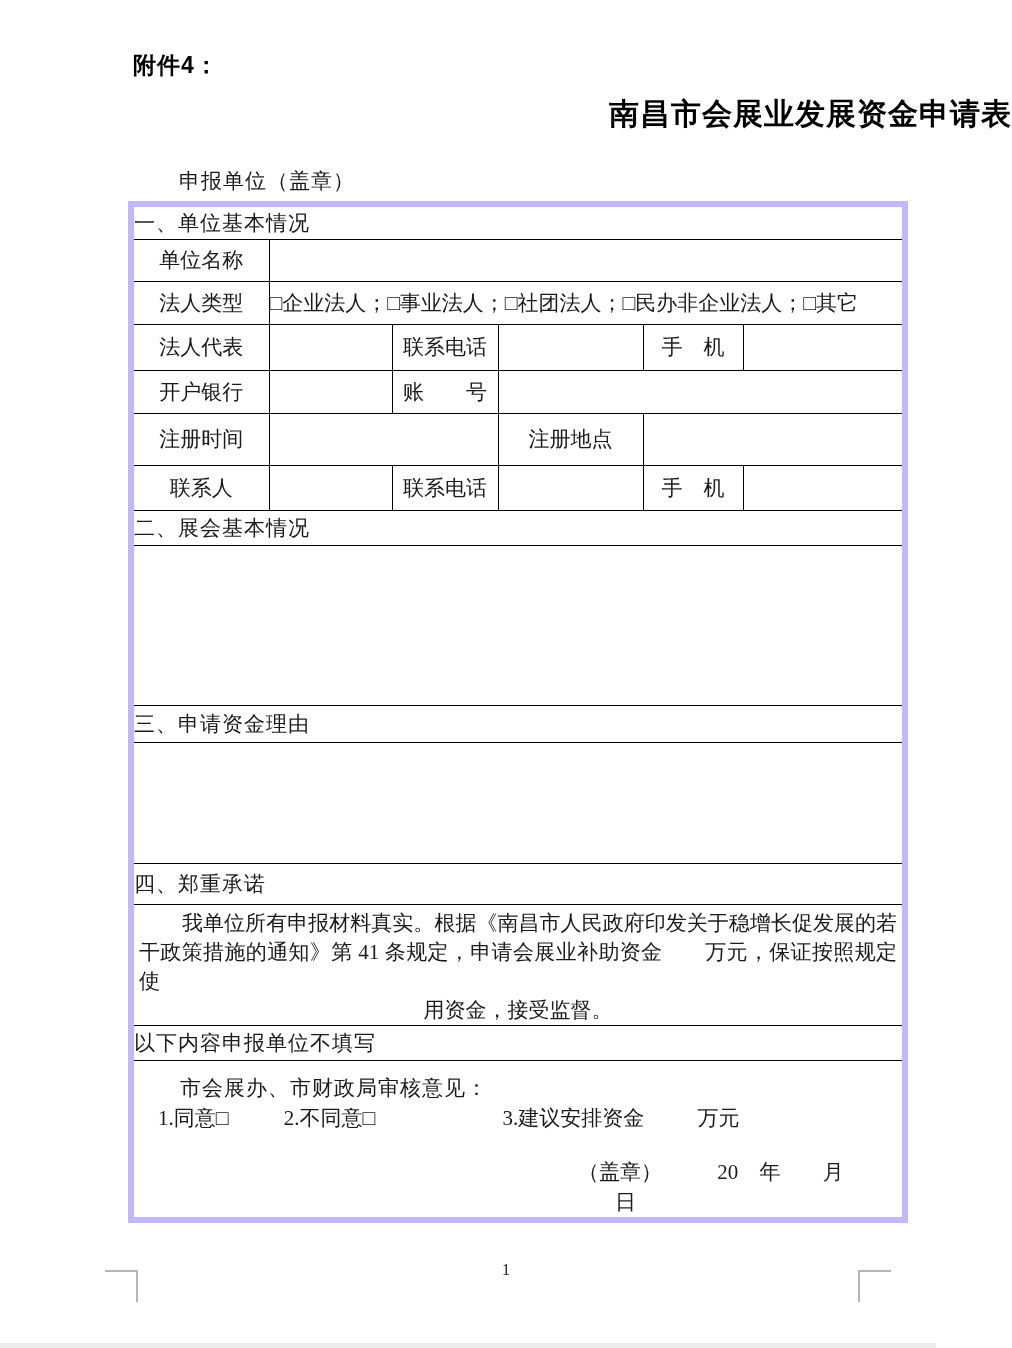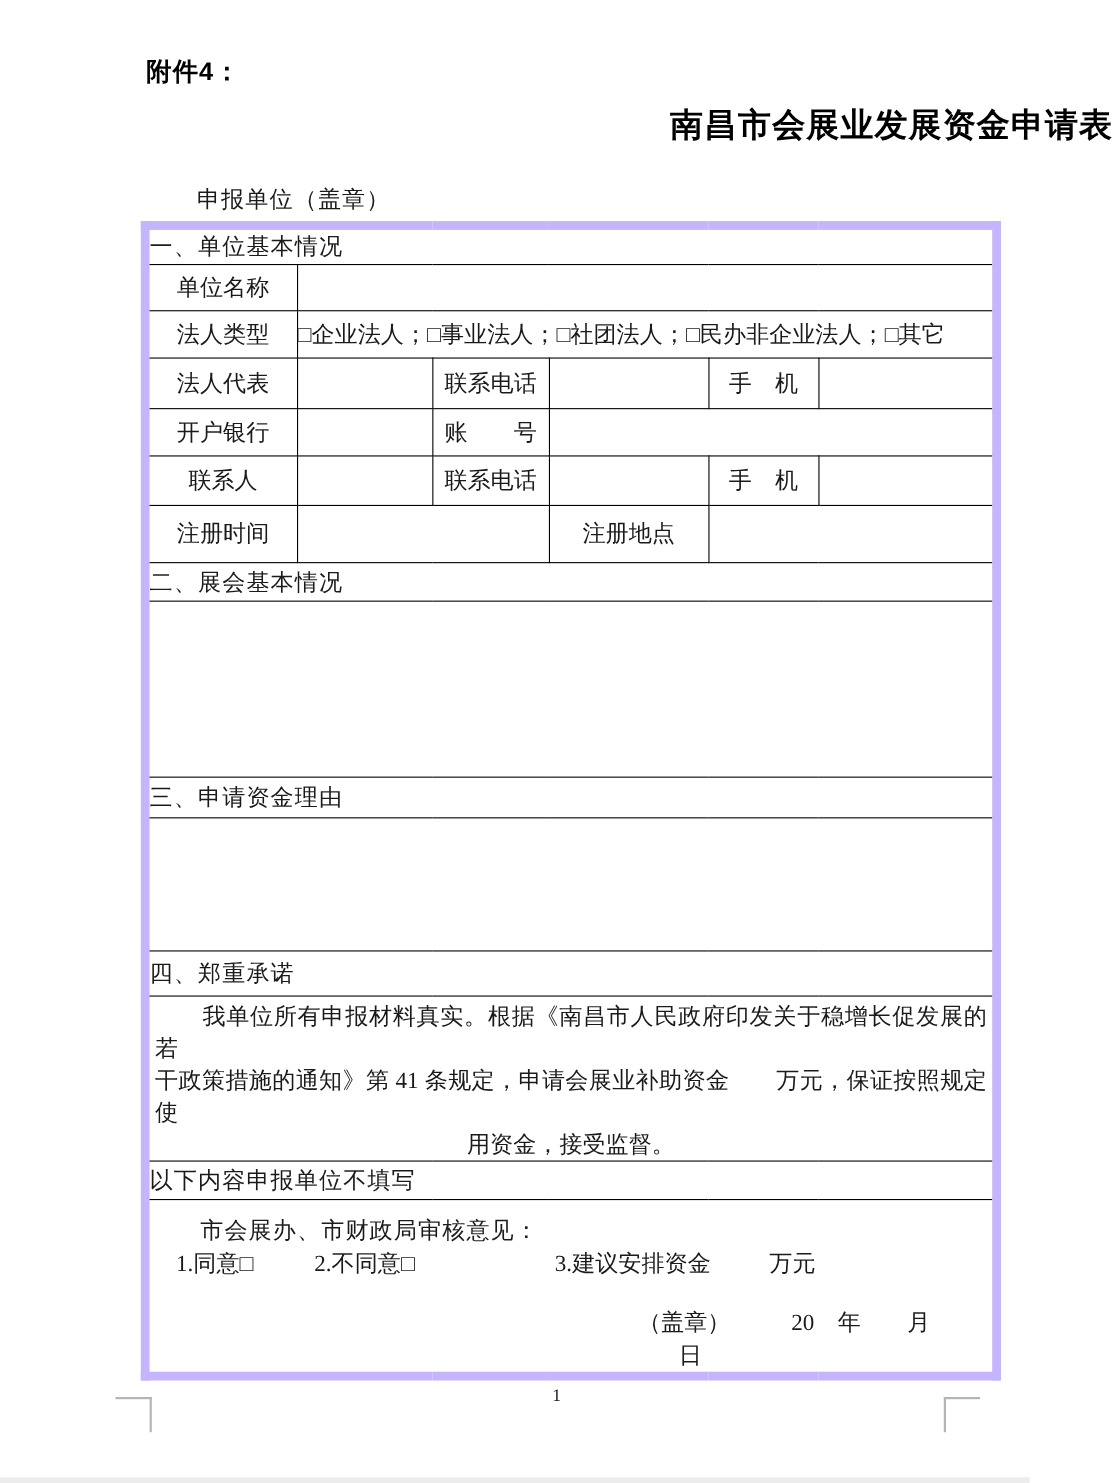--- a/index.html
+++ b/index.html
@@ -18,21 +18,21 @@
     padding-left:52px; text-align:right;
     font-size:30px; font-weight:bold; color:#000; letter-spacing:1px;
   }
   .applicant-line {
     position:absolute; left:179px; top:167px;
     font-size:21px; color:#1a1a1a; letter-spacing:1px;
   }
   table.form {
     position:absolute; left:128px; top:201px; width:774px;
     border-collapse:collapse; table-layout:fixed;
-    border:8px solid #c4b5fd;
+    border:6px solid #c4b5fd;
   }
   table.form td {
     border:1px solid #000; padding:0; font-size:21px; color:#1a1a1a;
     overflow:hidden; vertical-align:middle;
   }
   td.sec { text-align:left; padding-left:46px; letter-spacing:1px; }
   td.lbl { text-align:center; }
   td.opts { text-align:left; padding-left:4px; }
   td.topcell { vertical-align:top; }
   .p-wrap { padding:4px 5px 0 5px; }
@@ -105,34 +105,34 @@
     <td></td>
   </tr>
 
   <tr style="height:43px">
     <td class="lbl">开户银行</td>
     <td></td>
     <td class="lbl">账　　号</td>
     <td colspan="3"></td>
   </tr>
 
+  <tr style="height:52px">
+    <td class="lbl">注册时间</td>
+    <td colspan="2"></td>
+    <td class="lbl">注册地点</td>
+    <td colspan="2"></td>
+  </tr>
+
   <tr style="height:45px">
     <td class="lbl">联系人</td>
     <td></td>
     <td class="lbl">联系电话</td>
     <td></td>
     <td class="lbl">手　机</td>
     <td></td>
-  </tr>
-
-  <tr style="height:52px">
-    <td class="lbl">注册时间</td>
-    <td colspan="2"></td>
-    <td class="lbl">注册地点</td>
-    <td colspan="2"></td>
   </tr>
 
   <tr style="height:35px">
     <td class="sec" colspan="6">二、展会基本情况</td>
   </tr>
 
   <tr style="height:160px">
     <td class="topcell" colspan="6"></td>
   </tr>
 

